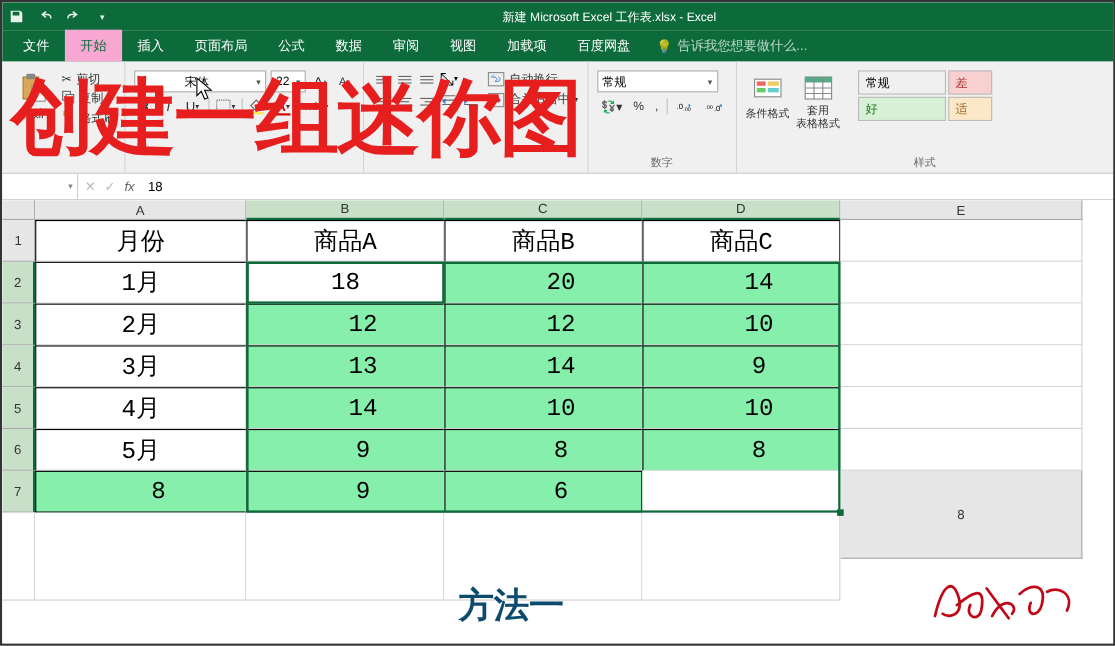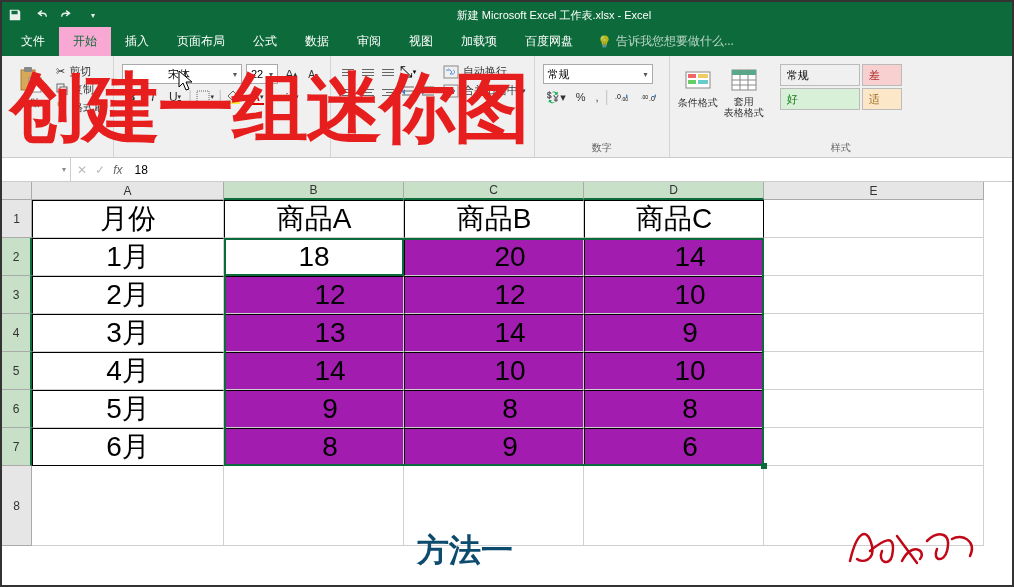--- a/index.html
+++ b/index.html
@@ -70,24 +70,24 @@
     .fx-label { font-style: italic; color: #666; }
     .fx-input { flex: 1; padding: 0 6px; font-size: 12px; }
 
     
     .grid-wrap { height: calc(587px - 26px - 28px - 102px - 24px - 4px); overflow: hidden; position: relative; background: #fff; }
     .grid { display: grid; grid-template-columns: 30px 192px 180px 180px 180px 220px; grid-auto-rows: 18px; }
     .col-hdr, .row-hdr { background: #e6e6e6; border-right: 1px solid #aaa; border-bottom: 1px solid #aaa; font-size: 12px; display: flex; align-items: center; justify-content: center; color: #333; }
     .corner { background: #e6e6e6; border-right: 1px solid #aaa; border-bottom: 1px solid #aaa; }
     .col-hdr.sel { background: #c8e0c8; border-bottom: 2px solid #0d6b3b; }
     .row-hdr.sel { background: #c8e0c8; border-right: 2px solid #0d6b3b; }
-    .cell { border-right: 1px solid #d0d0d0; border-bottom: 1px solid #d0d0d0; font-size: 28px; font-family: Liberation Sans, sans-serif; display: flex; align-items: center; justify-content: center; background: #fff; color: #000; }
+    .cell { border-right: 1px solid #d0d0d0; border-bottom: 1px solid #d0d0d0; font-size: 22px; font-family: Liberation Mono, monospace; display: flex; align-items: center; justify-content: center; background: #fff; color: #000; }
     .data-row { height: 38px; }
     .data-head { font-weight: normal; }
-    .sel-range { background: #a21caf; padding-left: 32px; }
+    .sel-range { background: #86efac; padding-left: 32px; }
     .tb-top { border-top: 1.5px solid #000 !important; }
     .tb-bottom { border-bottom: 1.5px solid #000 !important; }
     .tb-left { border-left: 1.5px solid #000 !important; }
     .tb-right { border-right: 1.5px solid #000 !important; }
     .active-cell-marker { position: absolute; border: 2px solid #0d6b3b; pointer-events: none; z-index: 30; }
     .sel-border-marker { position: absolute; border: 2px solid #0d6b3b; pointer-events: none; z-index: 28; }
     .fill-handle { position: absolute; width: 6px; height: 6px; background: #0d6b3b; z-index: 31; }
 
     .bottom-note { position: absolute; bottom: 12px; left: 415px; font-size: 32px; color: #0c4a6e; font-weight: 700; font-family: "Microsoft YaHei", sans-serif; }
     .signature { position: absolute; bottom: 10px; right: 30px; }
@@ -461,21 +461,20 @@
     <div class="cell data-row"></div>
 
     <div class="row-hdr sel">6</div>
     <div class="cell data-row tb-left tb-top">5月</div>
     <div class="cell data-row sel-range tb-left tb-top">9</div>
     <div class="cell data-row sel-range tb-left tb-top">8</div>
     <div class="cell data-row sel-range tb-left tb-top tb-right">8</div>
     <div class="cell data-row"></div>
 
     <div class="row-hdr sel">7</div>
-    <div class="cell data-row tb-left tb-top tb-bottom">6月</div>
     <div class="cell data-row sel-range tb-left tb-top tb-bottom">8</div>
     <div class="cell data-row sel-range tb-left tb-top tb-bottom">9</div>
     <div class="cell data-row sel-range tb-left tb-top tb-right tb-bottom">6</div>
     <div class="cell data-row"></div>
 
     <div class="row-hdr" style="height:80px;">8</div>
     <div class="cell" style="height:80px;"></div>
     <div class="cell" style="height:80px;"></div>
     <div class="cell" style="height:80px;"></div>
     <div class="cell" style="height:80px;"></div>

